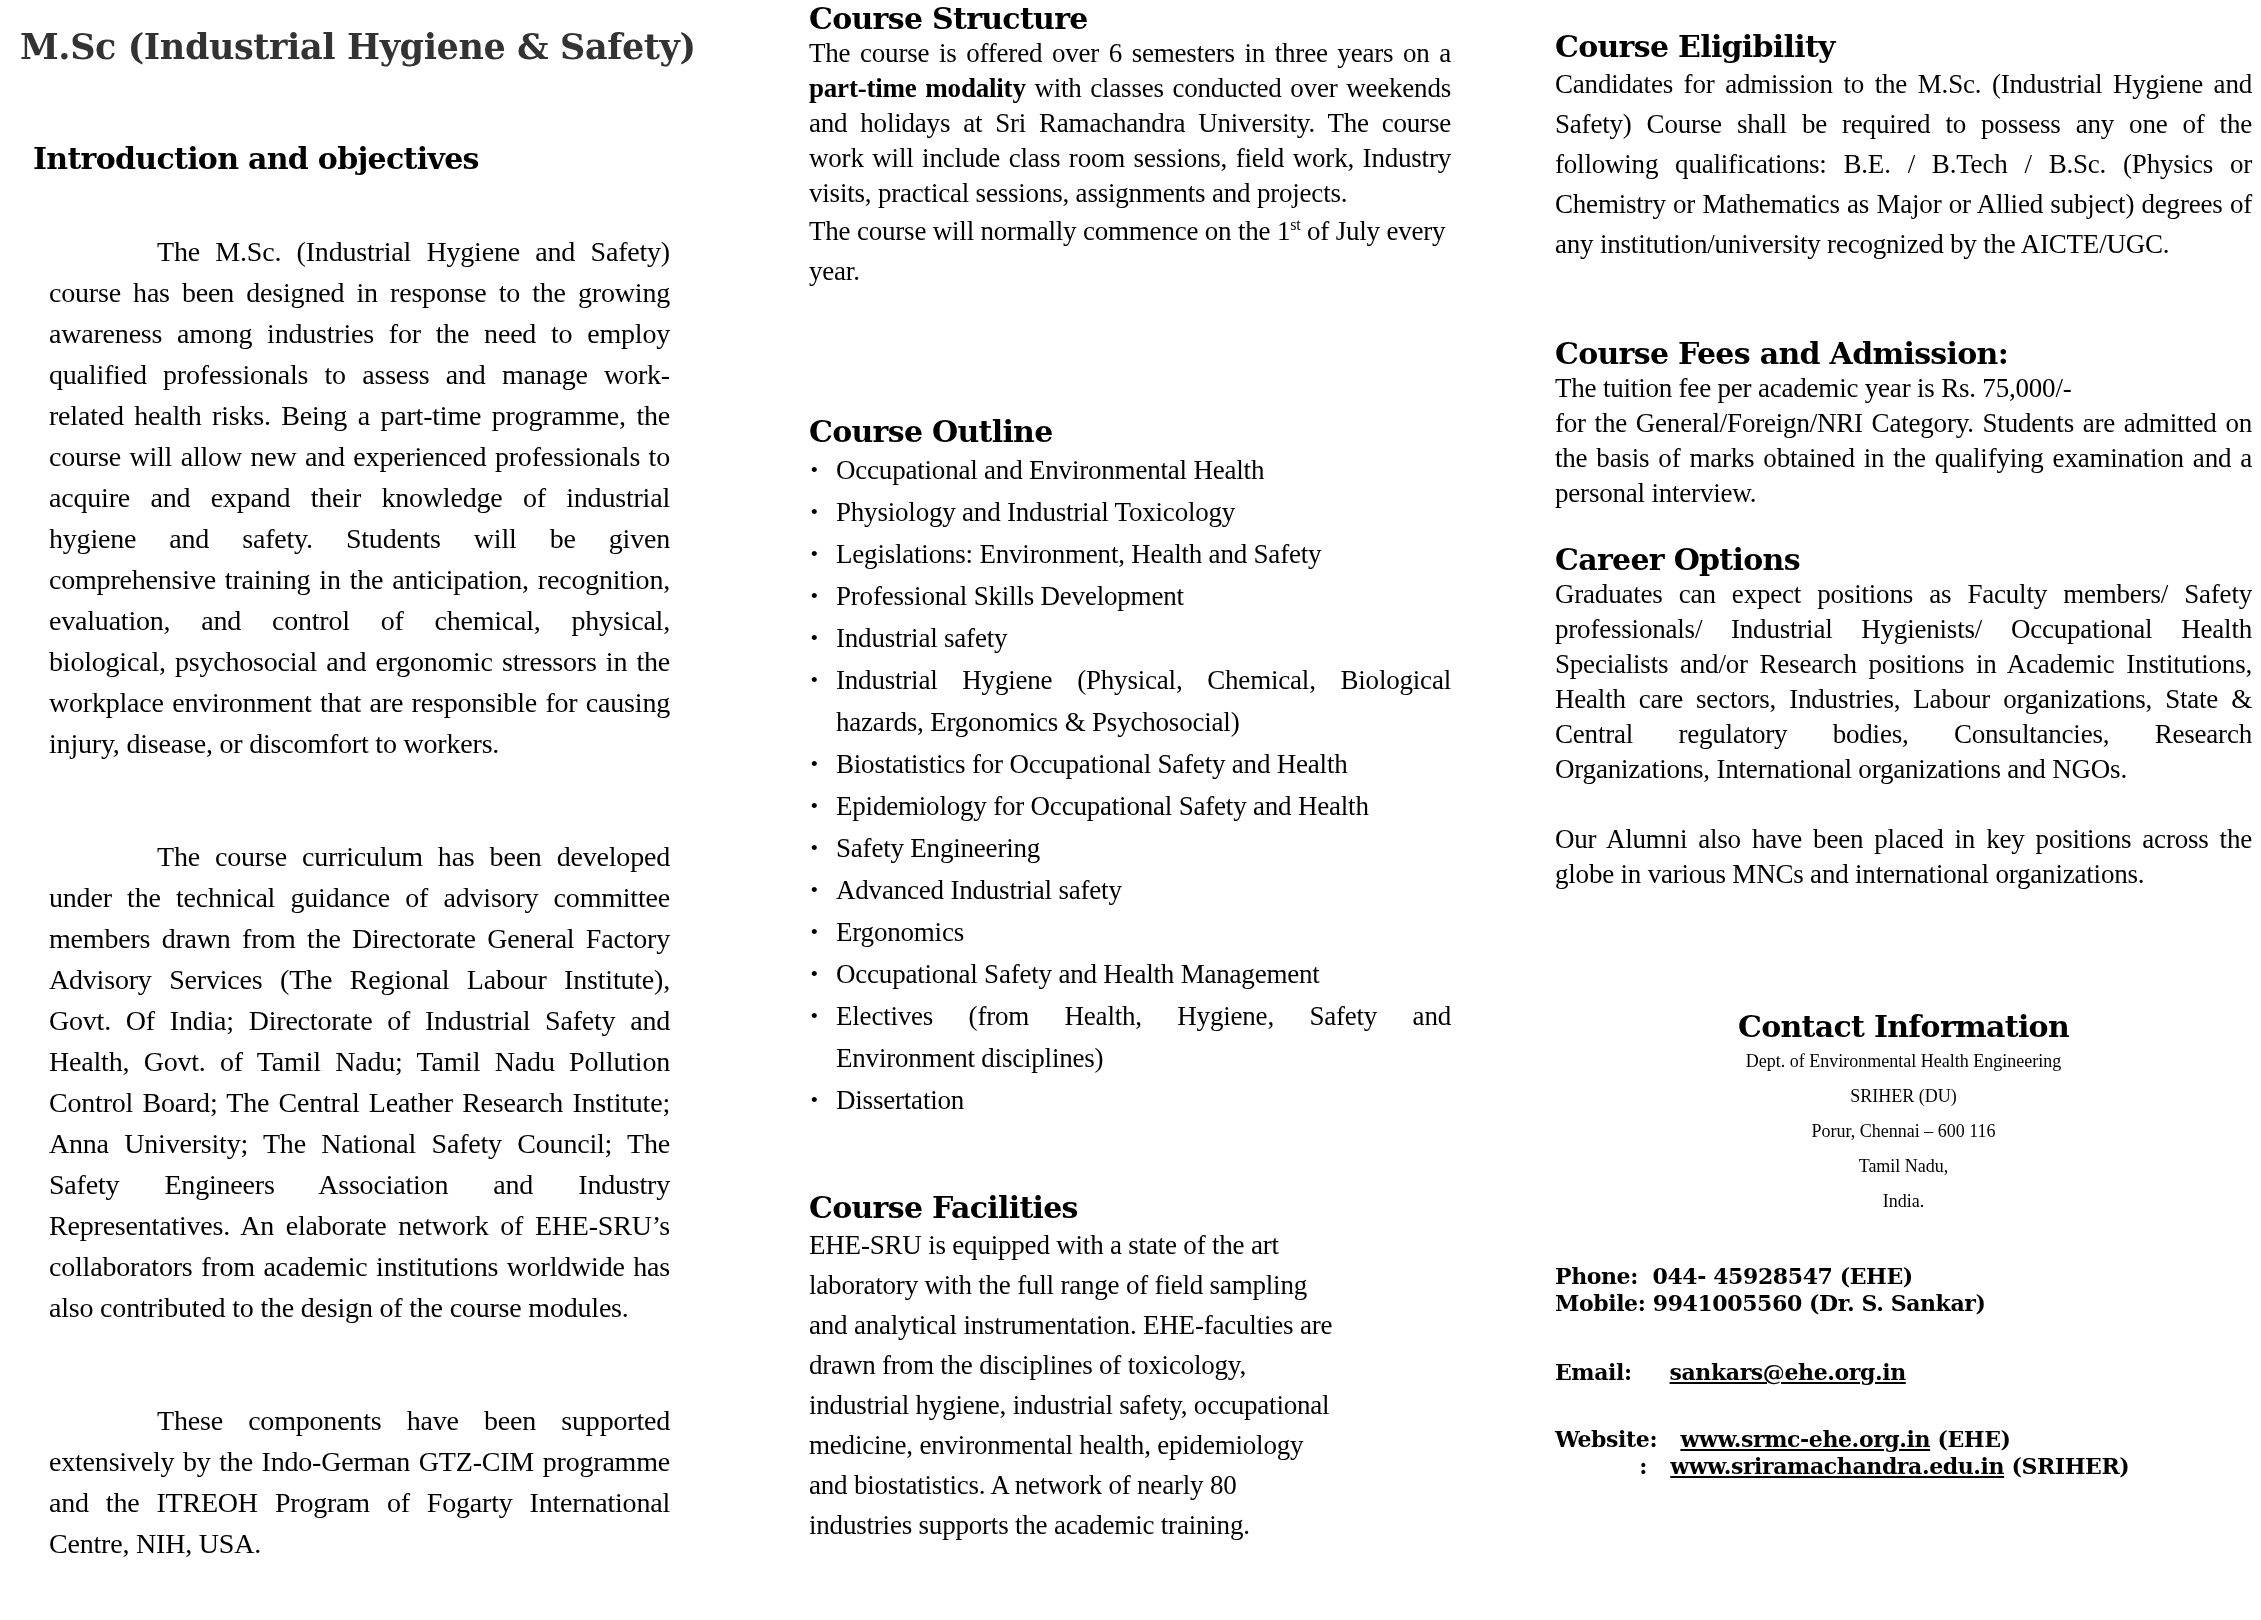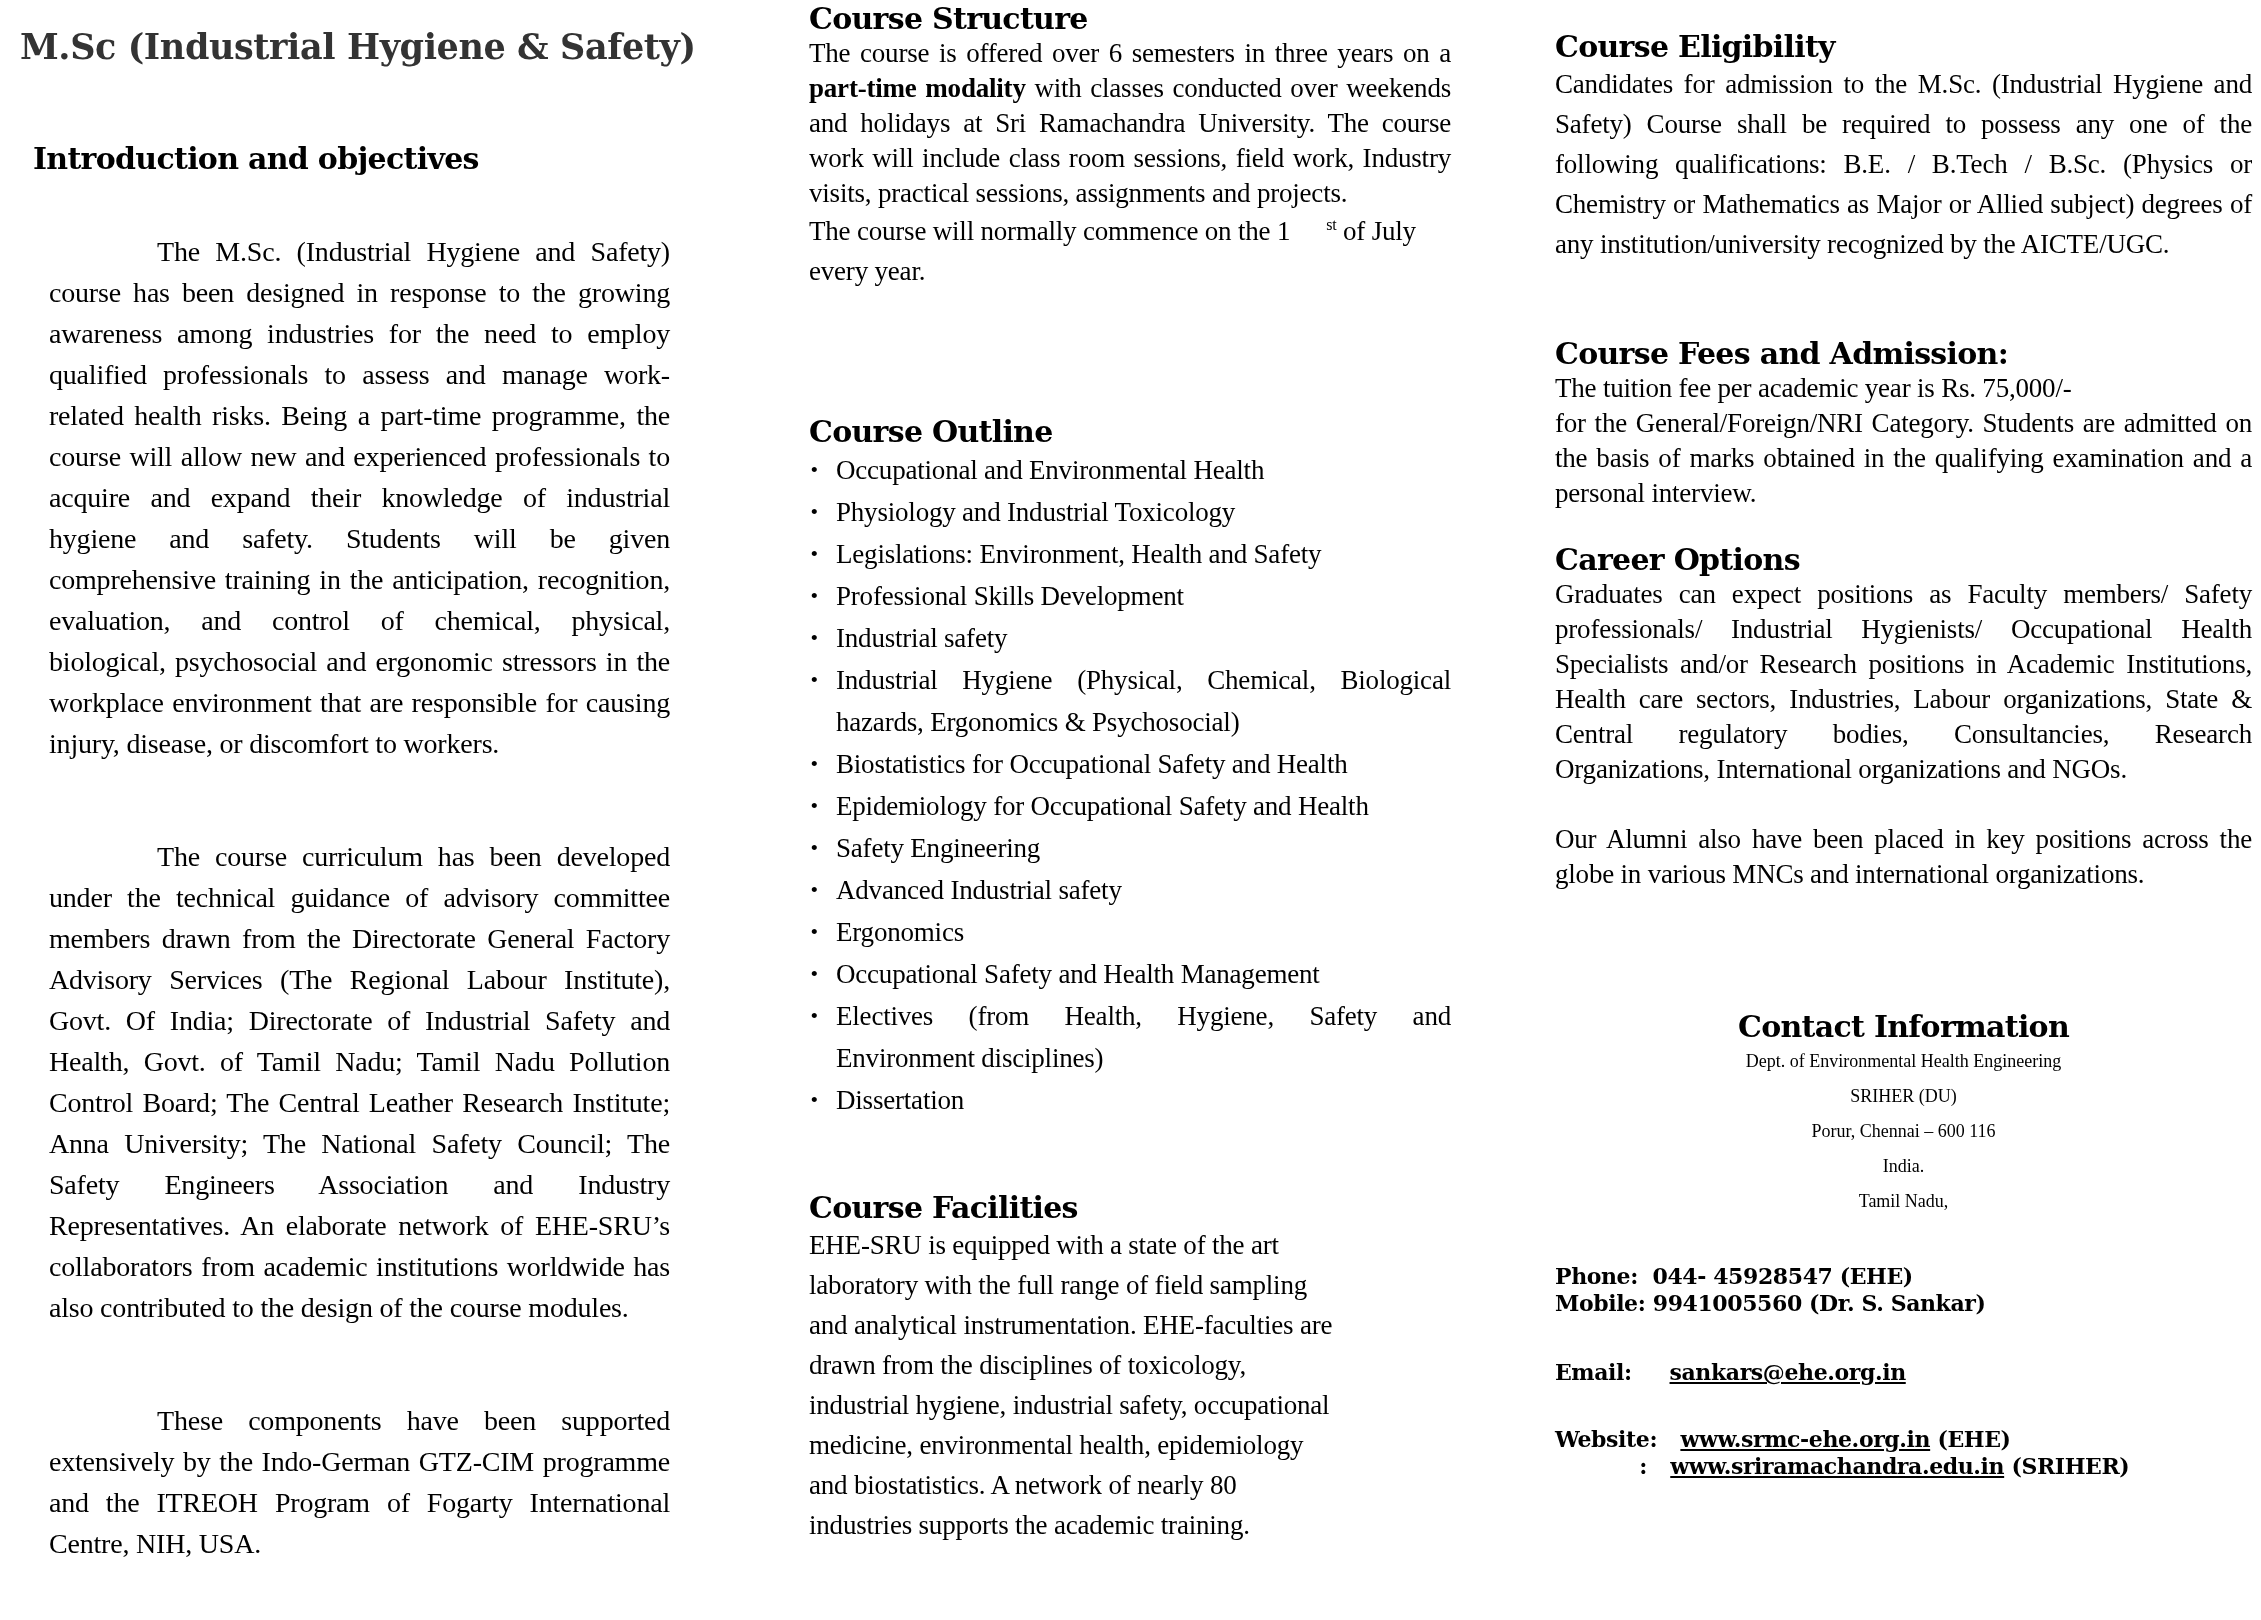--- a/index.html
+++ b/index.html
@@ -25,21 +25,21 @@
   .p-left {
     font-size: 28px; line-height: 41px; text-align: justify; margin: 16px;
     text-indent: 108px; letter-spacing: -0.2px;
   }
   .p {
     font-size: 27px; line-height: 35px; text-align: justify; margin: 0; letter-spacing: -0.2px;
   }
   .p-loose { font-size: 27px; line-height: 40px; margin: 0; letter-spacing: -0.2px; }
   .p-left-align { text-align: left; }
   b.inline-bold { font-weight: bold; }
-  sup { font-size: 16px; vertical-align: super; line-height: 0; margin-left: 36px; }
+  sup { font-size: 16px; vertical-align: super; line-height: 0; }
 
   ul.outline { list-style: none; margin: 0; padding: 0; }
   ul.outline li {
     position: relative; padding-left: 27px;
     font-size: 27px; line-height: 42px; text-align: justify; letter-spacing: -0.2px;
   }
   ul.outline li .bullet {
     position: absolute; left: 1.4px; top: 0; font-size: 21.6px; line-height: 42px;
   }
 
@@ -125,22 +125,22 @@
     <p class="p">Graduates can expect positions as Faculty members/ Safety professionals/ Industrial Hygienists/ Occupational Health Specialists and/or Research positions in Academic Institutions, Health care sectors, Industries, Labour organizations, State &amp; Central regulatory bodies, Consultancies, Research Organizations, International organizations and NGOs.</p>
     <div style="height:35px;"></div>
     <p class="p">Our Alumni also have been placed in key positions across the globe in various MNCs and international organizations.</p>
   </section>
 
   <section class="contact" style="position:absolute; top:1009px; left:0; width:697px;">
     <h2 class="h2">Contact Information</h2>
     <p class="contact-line">Dept. of Environmental Health Engineering</p>
     <p class="contact-line">SRIHER (DU)</p>
     <p class="contact-line">Porur, Chennai – 600 116</p>
+    <p class="contact-line">Tamil Nadu,</p>
     <p class="contact-line">India.</p>
-    <p class="contact-line">Tamil Nadu,</p>
   </section>
 
   <section style="position:absolute; top:1263px; left:0; width:697px;">
     <p class="detail">
       <span>Phone:</span>&nbsp;
       <span>044- 45928547 (EHE)</span>
     </p>
     <p class="detail">
       <span>Mobile:</span>
       <span>9941005560 (Dr. S. Sankar)</span>

